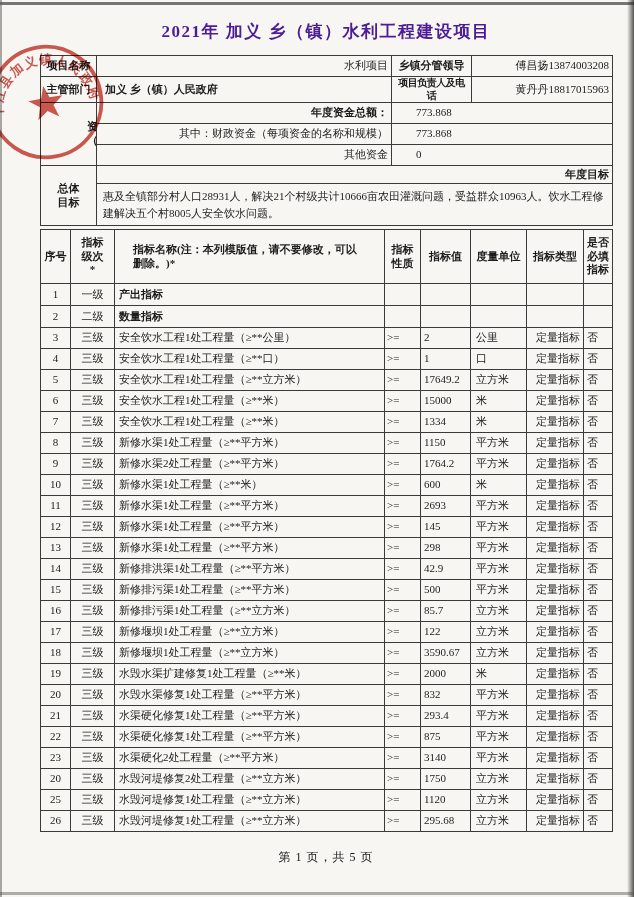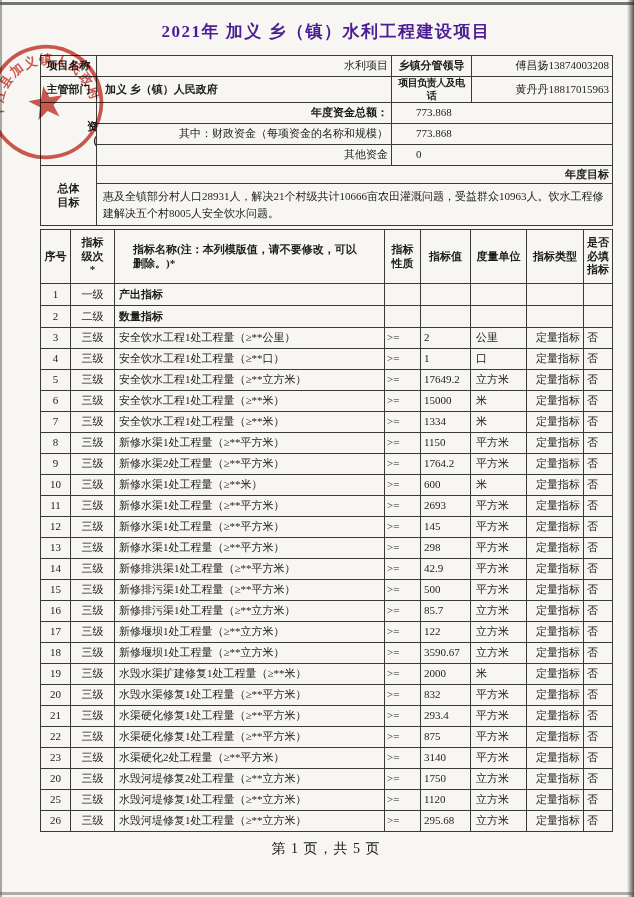--- a/index.html
+++ b/index.html
@@ -59,21 +59,21 @@
   .c-num { text-align:center; }
   .c-level { text-align:center; }
   .c-name { text-align:left; padding:0 4px; white-space:nowrap; }
   .c-nature { text-align:left; padding:0 2px; font-family:"Liberation Serif",serif; }
   .c-value { text-align:left; padding:0 3px; }
   .c-unit { text-align:left; padding:0 5px; }
   .c-type { text-align:right; }
   .c-required { text-align:left; padding:0 3px; }
 
   .footer {
-    margin-top:8px; text-align:center; font-size:14px; letter-spacing:1px;
+    margin-top:17px; text-align:center; font-size:12px; letter-spacing:1px;
   }
 
   .seal {
     position:absolute; left:-16px; top:40px;
     width:124px; height:124px;
     opacity:.82; mix-blend-mode:multiply;
     transform:rotate(-10deg);
     pointer-events:none;
   }
 </style>

